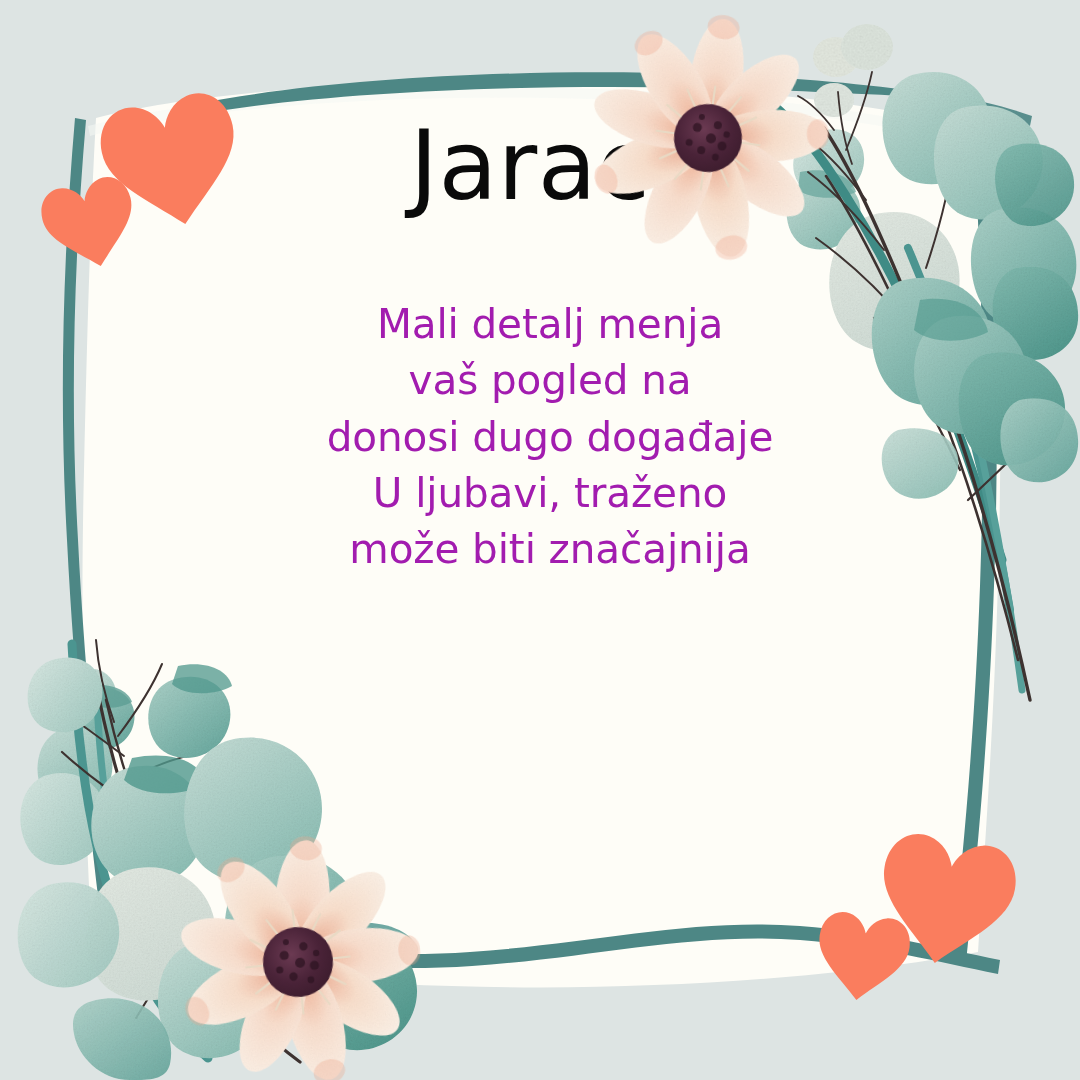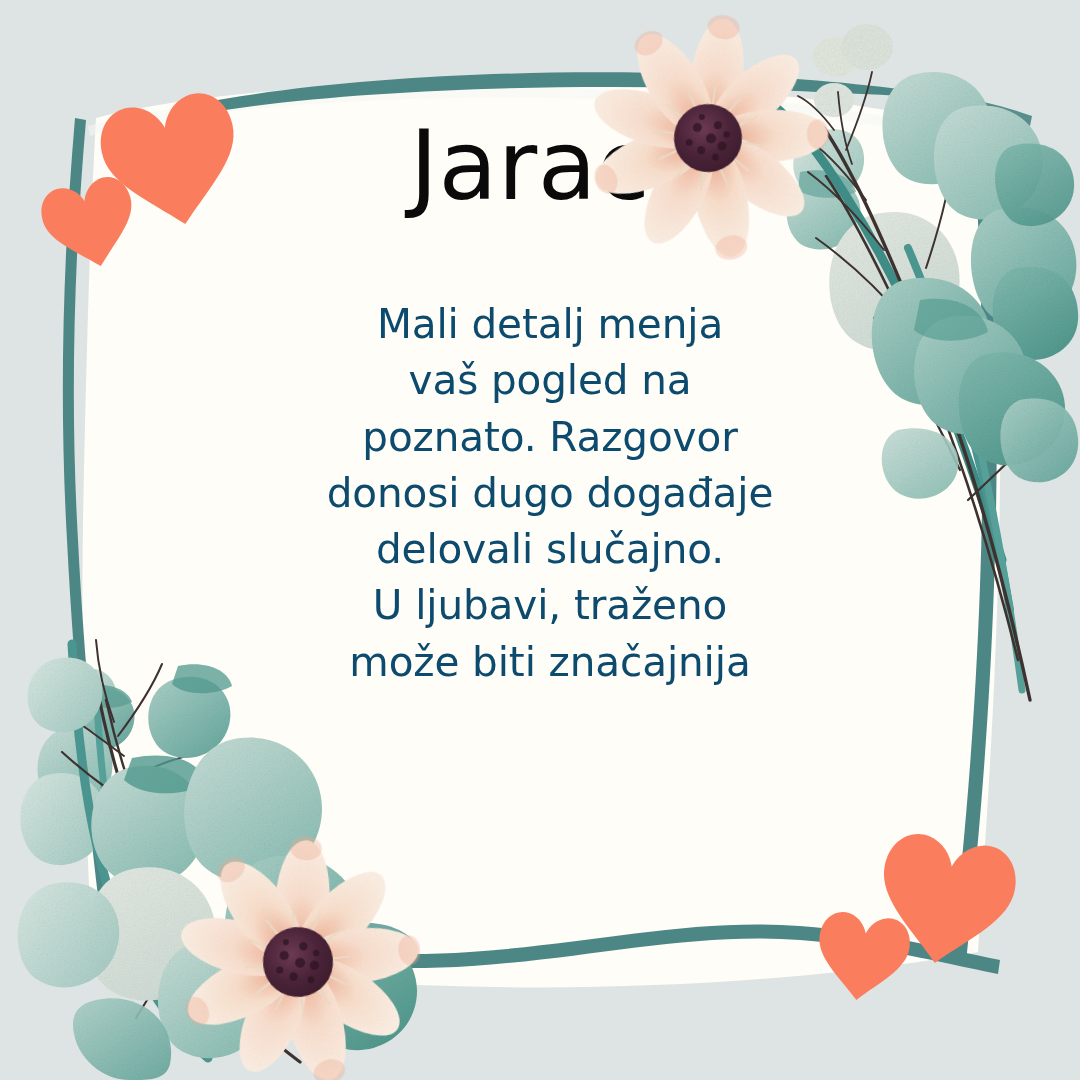--- a/index.html
+++ b/index.html
@@ -59,21 +59,21 @@
   .horoscope-body {
     position: absolute;
     left: 290px;
     top: 296px;
     width: 520px;
     text-align: center;
     font-family: "DejaVu Sans", sans-serif;
     font-size: 40.5px;
     font-weight: 400;
     line-height: 56.3px;
-    color: #0c4a6e;
+    color: #a21caf;
     letter-spacing: -0.1px;
   }
   .horoscope-body .line {
     display: block;
     white-space: nowrap;
   }
 </style>
 </head>
 <body>
 
@@ -280,23 +280,21 @@
       <path d="M 52 884 C 96 874, 126 906, 118 944 C 110 982, 66 998, 38 980 C 8 962, 10 894, 52 884 Z" fill="url(#leafG3)" filter="url(#speckle)" opacity="0.95"></path>
       <path d="M 96 1000 C 144 990, 178 1026, 170 1064 C 166 1080, 150 1080, 130 1080 C 100 1080, 78 1056, 74 1034 C 70 1014, 78 1004, 96 1000 Z" fill="url(#leafG2)" filter="url(#speckle)" opacity="0.9"></path>
     </g>
   </svg>
 
   <div class="layer" id="text-layer">
     <div class="zodiac-title">Jarac</div>
     <div class="horoscope-body">
       <span class="line">Mali detalj menja</span>
       <span class="line">vaš pogled na</span>
-      <span class="line">poznato. Razgovor</span>
       <span class="line">donosi dugo događaje</span>
-      <span class="line">delovali slučajno.</span>
       <span class="line">U ljubavi, traženo</span>
       <span class="line">može biti značajnija</span>
     </div>
   </div>
 
   <svg class="layer" id="art-front" viewBox="0 0 1080 1080">
     <defs>
       <radialGradient id="petalG" cx="0.5" cy="0.85" r="0.95">
         <stop offset="0%" stop-color="#f2b79c"></stop>
         <stop offset="42%" stop-color="#fadfce"></stop>

